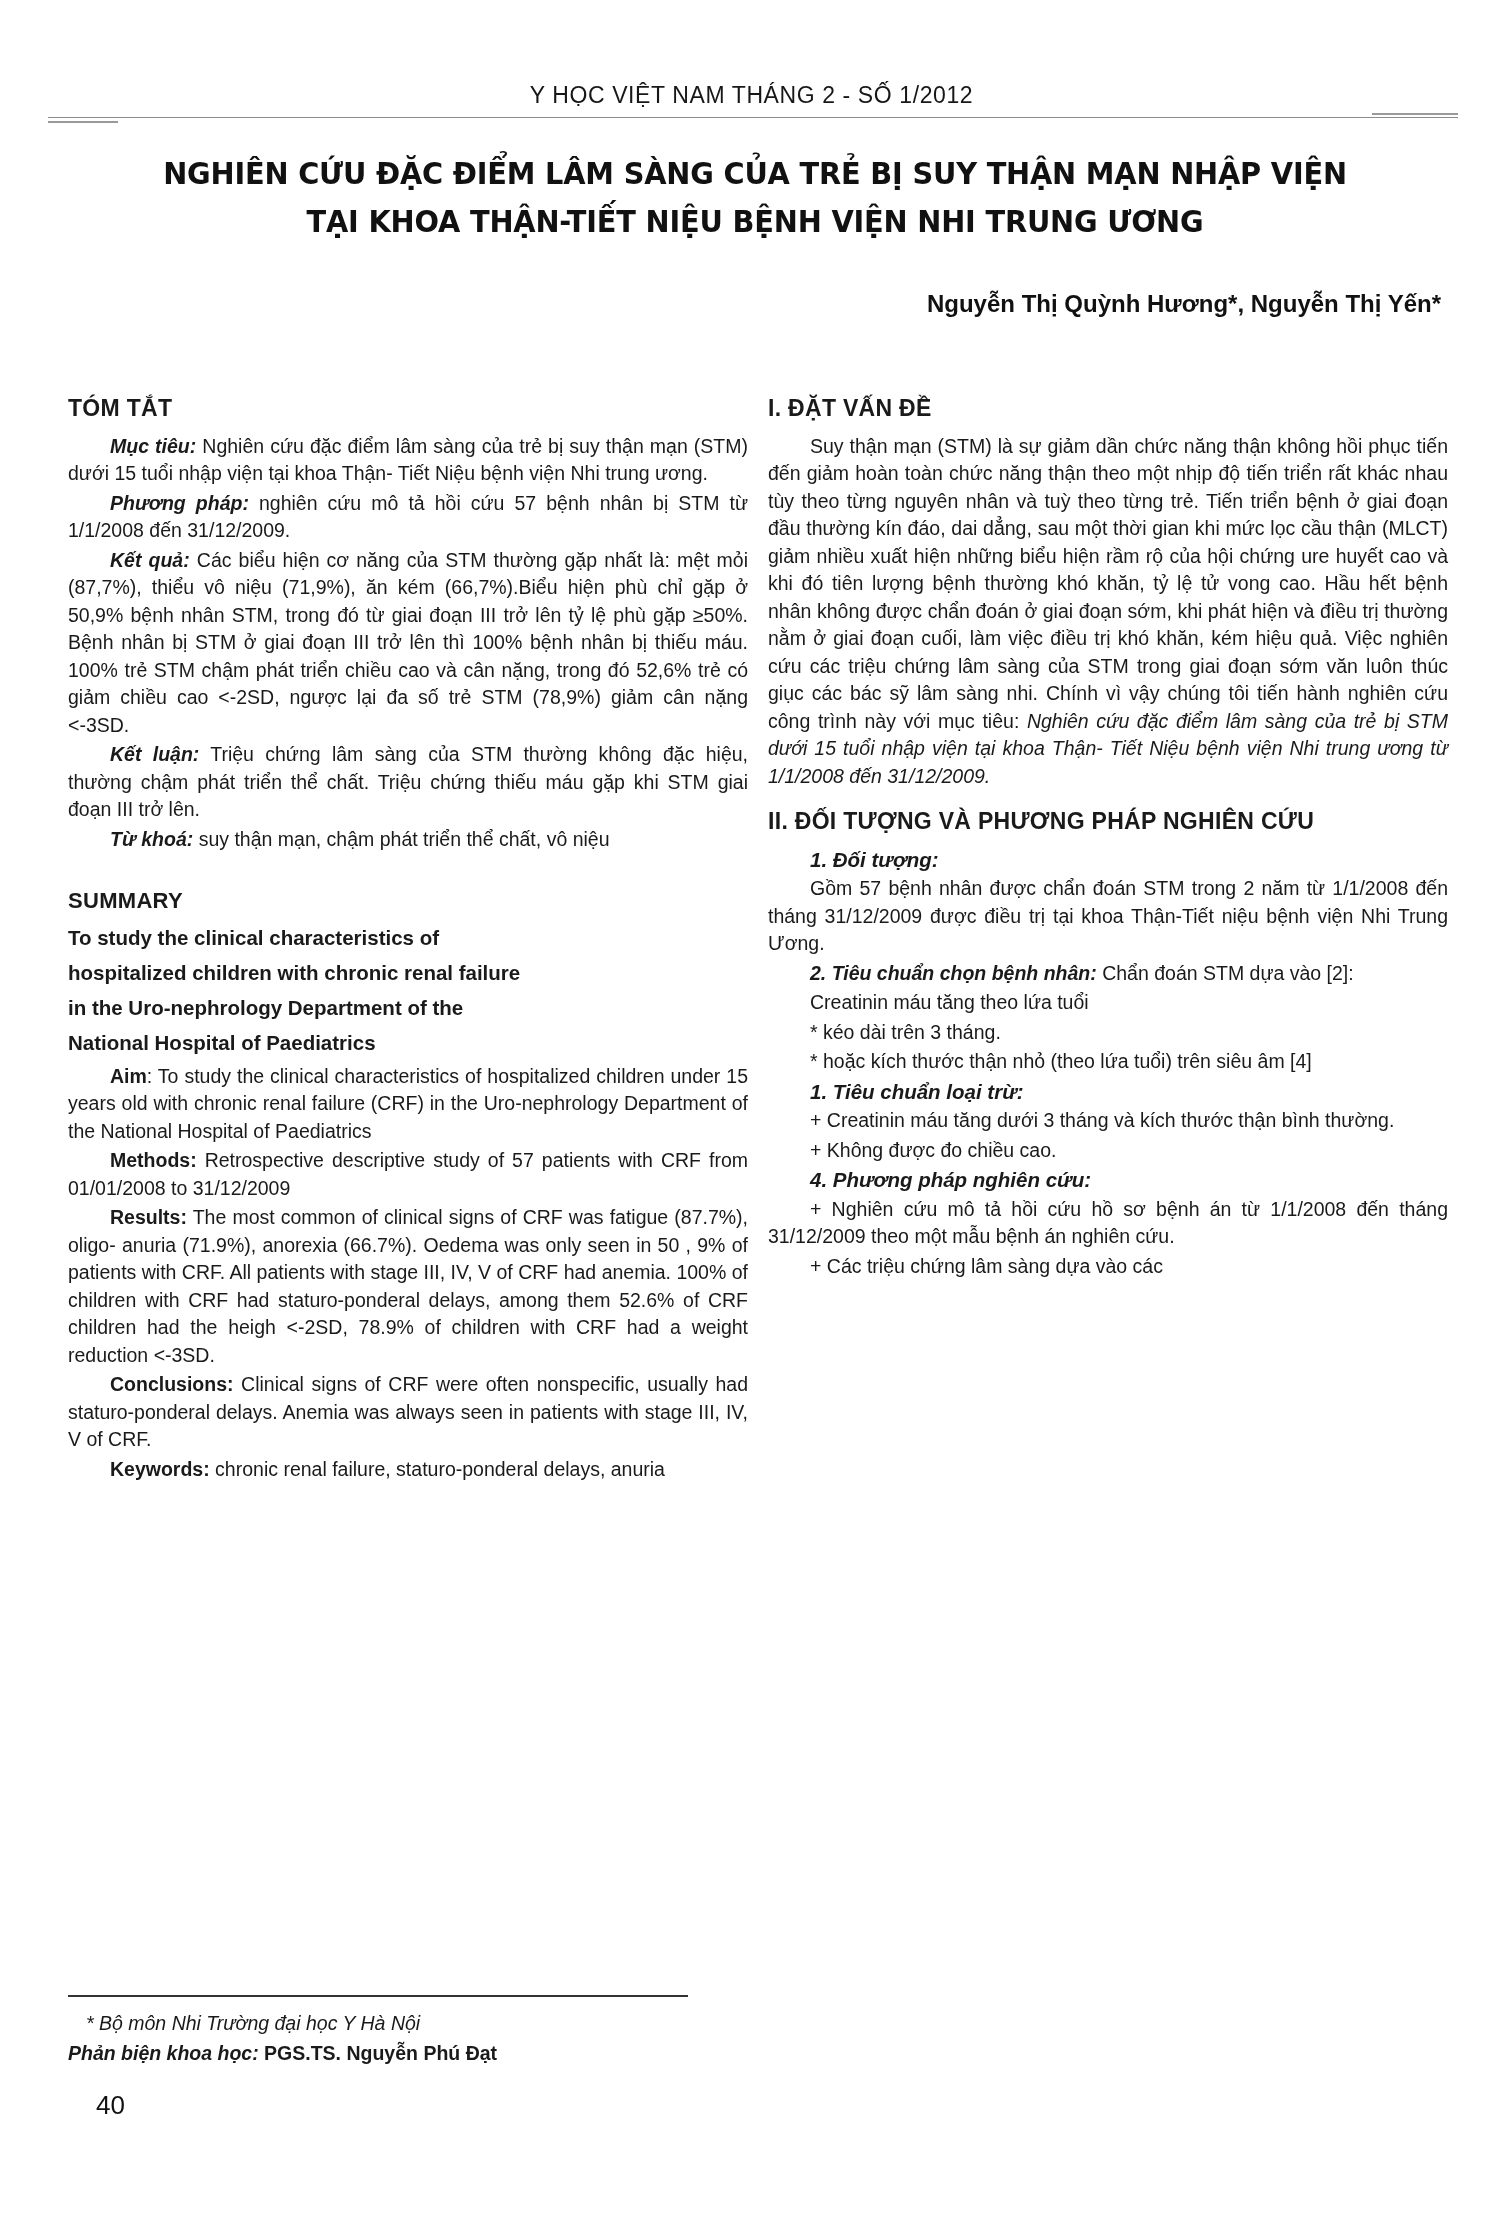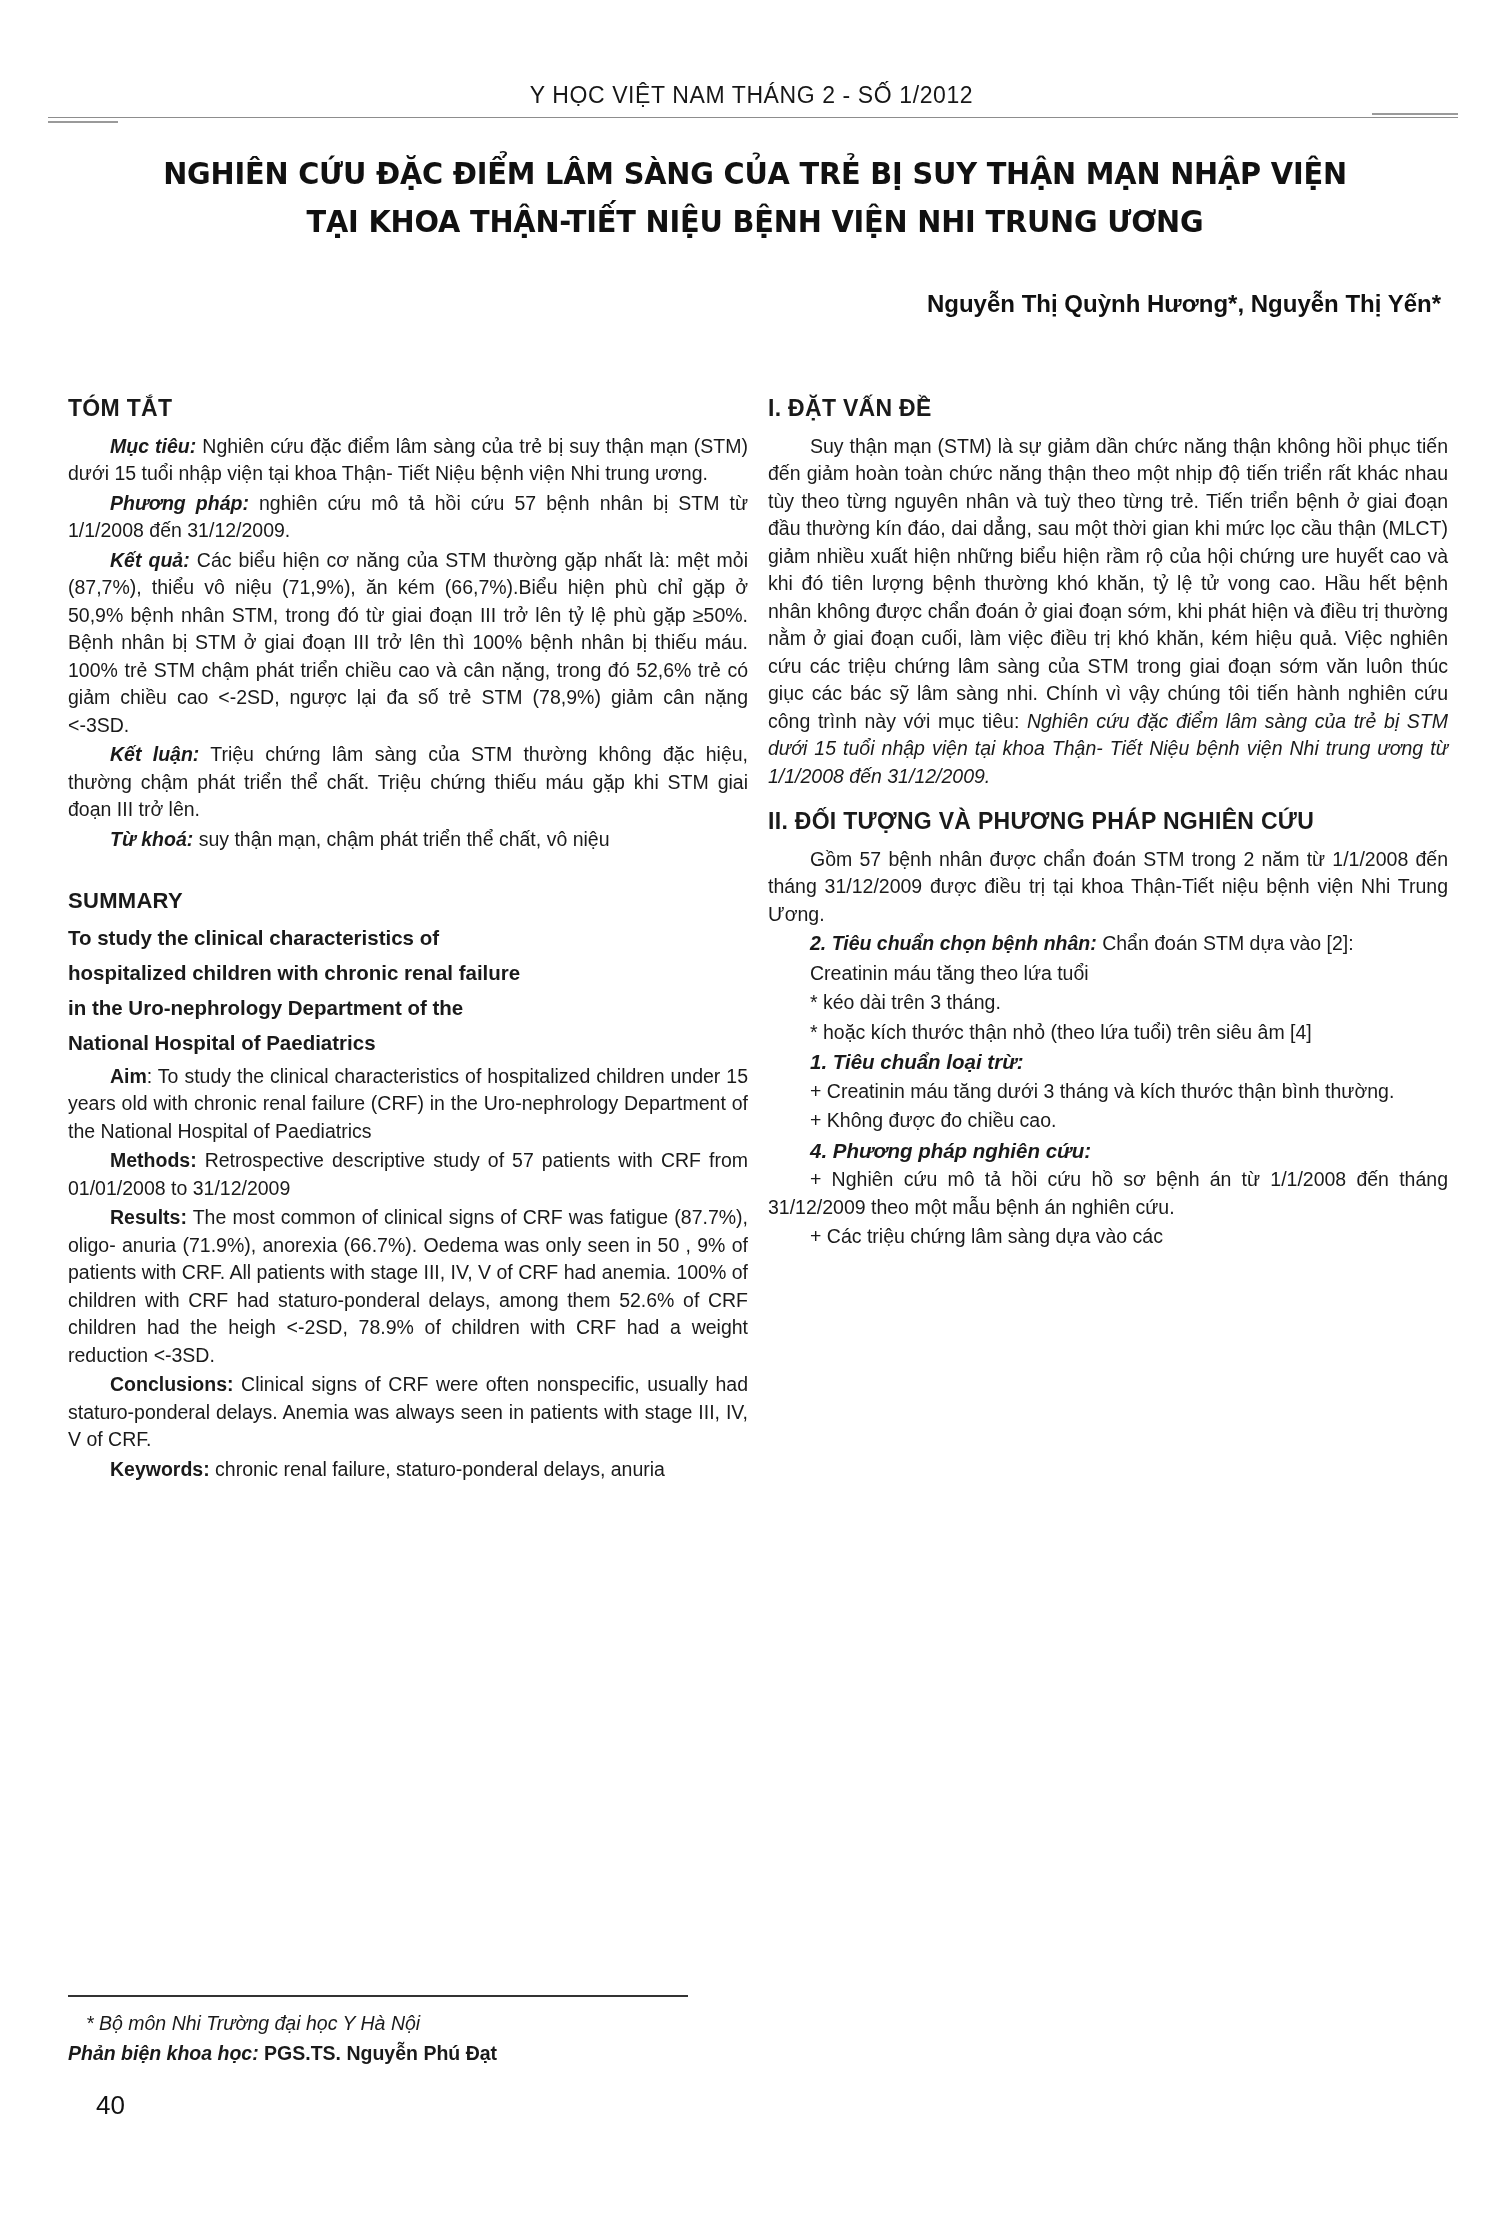--- a/index.html
+++ b/index.html
@@ -208,20 +208,21 @@
   </div>
 
   <div class="col col-right">
 
     <h2 class="sec">I. ĐẶT VẤN ĐỀ</h2>
 
     <p><span>Suy thận mạn (STM)  là sự giảm dần chức năng thận không hồi phục tiến đến giảm hoàn toàn chức năng thận theo một nhịp độ tiến triển rất khác nhau tùy theo từng nguyên nhân và tuỳ theo từng trẻ. Tiến triển bệnh ở giai đoạn đầu thường kín đáo, dai dẳng, sau một thời gian khi mức lọc cầu thận (MLCT) giảm nhiều xuất hiện những biểu hiện rầm rộ của hội chứng ure huyết cao và khi đó tiên lượng bệnh thường khó khăn, tỷ lệ tử vong cao. Hầu hết bệnh nhân không được chẩn đoán ở giai đoạn sớm, khi phát hiện và điều trị thường nằm ở giai đoạn cuối, làm việc điều trị khó khăn, kém hiệu quả. Việc nghiên cứu các triệu chứng lâm sàng của STM trong giai đoạn sớm văn luôn thúc giục các bác sỹ lâm sàng nhi. Chính vì vậy chúng tôi tiến hành nghiên cứu công trình này với mục tiêu: </span><span class="it">Nghiên cứu đặc điểm lâm sàng của trẻ bị STM dưới 15 tuổi nhập viện tại khoa Thận- Tiết Niệu bệnh viện Nhi trung ương từ 1/1/2008 đến 31/12/2009.</span></p>
 
     <h2 class="sec" style="margin-top:18px;">II. ĐỐI TƯỢNG VÀ PHƯƠNG PHÁP NGHIÊN CỨU</h2>
 
+    <p class="right-sub" style="text-indent:42px;">1. Đối tượng:</p>
     <p>Gồm 57 bệnh nhân được chẩn đoán STM trong 2 năm từ 1/1/2008 đến tháng 31/12/2009 được điều trị tại khoa Thận-Tiết niệu bệnh viện Nhi Trung Ương.</p>
 
     <p><span class="bi">2. Tiêu chuẩn chọn bệnh nhân:</span><span>  Chẩn đoán STM dựa vào [2]:</span></p>
     <p>Creatinin máu tăng theo lứa tuổi</p>
     <p>* kéo dài trên 3 tháng.</p>
     <p>* hoặc kích thước thận nhỏ (theo lứa tuổi) trên siêu âm [4]</p>
 
     <p class="right-sub" style="text-indent:42px;">1. Tiêu chuẩn loại trừ:</p>
     <p>+ Creatinin máu tăng dưới 3 tháng và kích thước thận bình thường.</p>
     <p>+ Không được đo chiều cao.</p>

